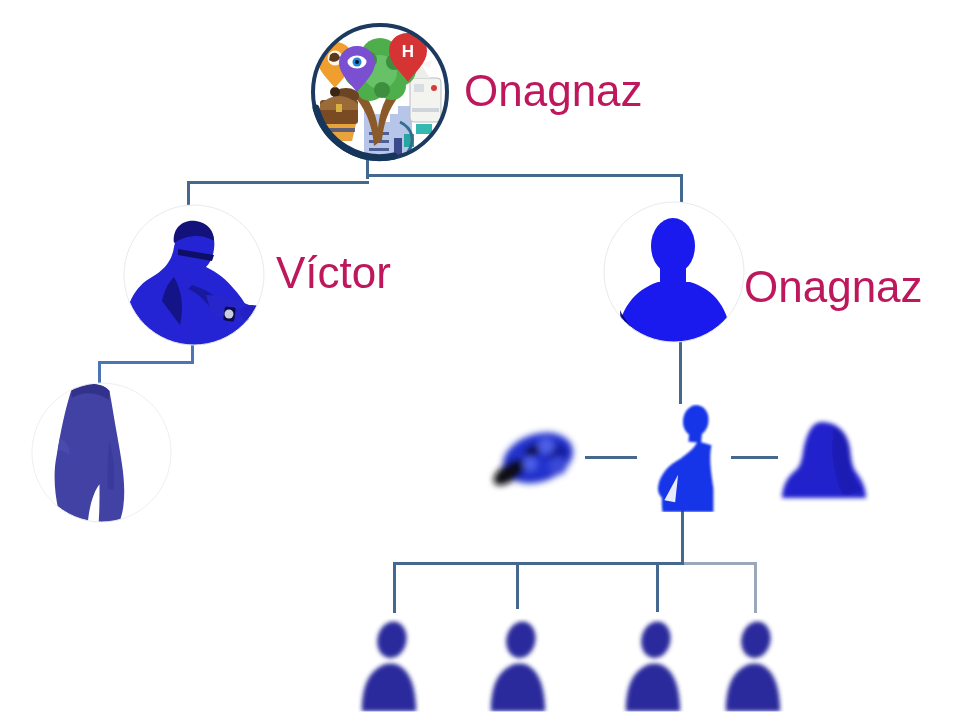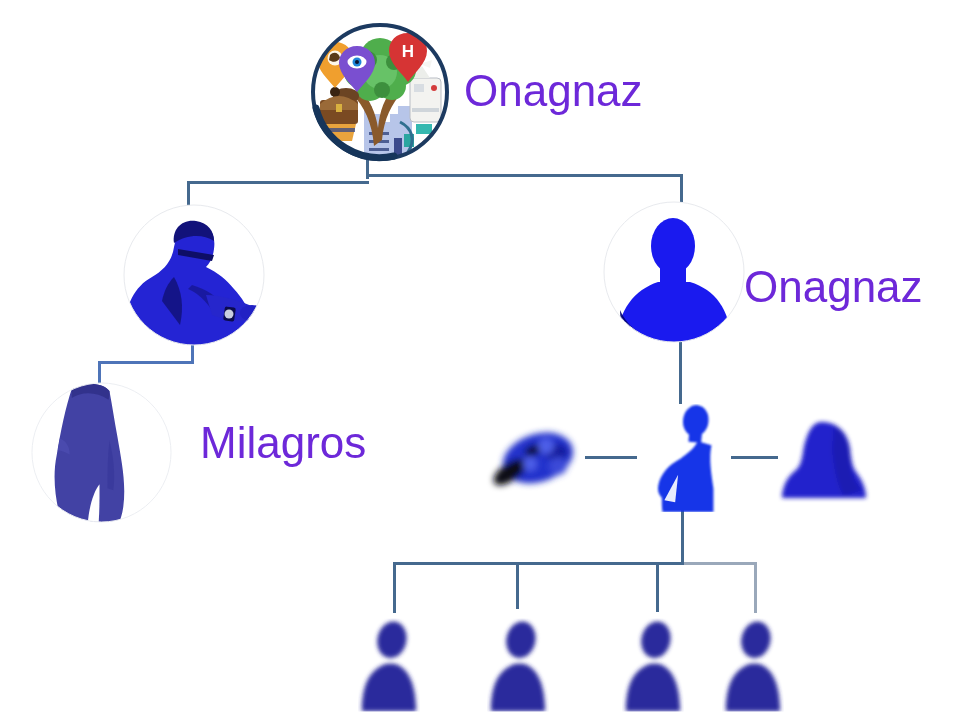--- a/index.html
+++ b/index.html
@@ -7,21 +7,21 @@
     position:relative; width:960px; height:720px; background:#ffffff;
     overflow:hidden; font-family:"Liberation Sans", sans-serif;
   }
   .conn { position:absolute; z-index:1; }
   .conn.dark   { background:#45698e; }
   .conn.light  { background:#9aa8ba; }
   .conn.bright { background:#4e74b8; }
   .node { position:absolute; z-index:2; }
   .node svg { display:block; width:100%; height:100%; }
   .label {
-    position:absolute; z-index:3; color:#6d28d9;
+    position:absolute; z-index:3; color:#be185d;
     font:400 44px/1.05 "Liberation Sans", sans-serif; white-space:nowrap;
   }
 </style>
 </head>
 <body>
 
 <div class="canvas">
 
   <svg width="0" height="0" style="position:absolute" aria-hidden="true">
     <defs>
@@ -156,20 +156,21 @@
         <path d="M52 74 C60 88 62 104 58 122 L40 98 C42 88 46 80 52 74 Z" fill="#131380" opacity="0.9"></path>
         <path d="M70 82 C84 86 96 94 104 104 L92 110 C84 98 76 90 66 86 Z" fill="#15158a" opacity="0.7"></path>
         <path d="M84 92 C100 92 118 98 132 104 L136 116 C122 120 104 118 90 112 Z" fill="#2626cc"></path>
         <ellipse cx="130" cy="110" rx="12" ry="8" fill="#2121c4"></ellipse>
         <rect x="102" y="104" width="11" height="14" rx="2" fill="#0b0b4e" transform="rotate(8 107 111)"></rect>
         <circle cx="107" cy="111" r="4.5" fill="#c8cde0"></circle>
       </g>
       <circle cx="72" cy="72" r="70" fill="none" stroke="#e8eaee" stroke-width="1"></circle>
     </svg>
   </div>
+  <div class="label" style="left:276px;top:250px">Víctor</div>
 
   <div class="node" style="left:602px;top:200px;width:144px;height:144px">
     <svg viewBox="0 0 144 144">
       <defs>
           <clipPath id="clipD">
             <circle cx="72" cy="72" r="70"></circle>
           </clipPath>
         </defs>
       <circle cx="72" cy="72" r="70" fill="#ffffff"></circle>
       <g clip-path="url(#clipD)">
@@ -197,21 +198,20 @@
         <path d="M4 100 A70 70 0 0 0 44 136 L40 142 A72 72 0 0 1 0 104 Z" fill="#32328c" opacity="0.85"></path>
         <path d="M42 8 C56 0 74 2 80 10 C83 26 85 40 88 56 C92 80 97 102 94 126 C93 134 91 140 89 144 L32 144 C26 122 22 98 27 74 C31 50 36 26 42 8 Z" fill="#4242a4"></path>
         <path d="M42 8 C56 0 74 2 80 10 C80 14 80 17 79 19 C66 10 52 11 42 17 Z" fill="#32328c"></path>
         <path d="M30 58 C36 60 40 66 40 74 C36 72 32 70 28 70 Z" fill="#4a4aae"></path>
         <path d="M58 144 C60 124 64 112 70 104 C70 120 70 132 69 144 Z" fill="#ffffff"></path>
         <path d="M80 60 C84 76 86 92 84 110 L78 108 C78 92 78 76 80 60 Z" fill="#38389a" opacity="0.7"></path>
       </g>
       <circle cx="72" cy="72" r="70" fill="none" stroke="#eceef2" stroke-width="1"></circle>
     </svg>
   </div>
-  <div class="label" style="left:200px;top:420px">Milagros</div>
 
   <div class="node" style="left:486px;top:420px;width:102px;height:80px">
     <svg viewBox="0 0 102 80">
       <g filter="url(#b3)">
         <ellipse cx="52" cy="38" rx="36" ry="24" transform="rotate(-18 52 38)" fill="#2233cc"></ellipse>
         <ellipse cx="24" cy="52" rx="19" ry="9" transform="rotate(-35 24 52)" fill="#0a0a14"></ellipse>
         <ellipse cx="48" cy="30" rx="10" ry="5" transform="rotate(-20 48 30)" fill="#000000" opacity="0.75"></ellipse>
         <ellipse cx="70" cy="32" rx="12" ry="8" fill="#101080" opacity="0.6"></ellipse>
         <circle cx="60" cy="26" r="8" fill="#4d5fe8"></circle>
         <circle cx="44" cy="44" r="7" fill="#4d5fe8"></circle>

